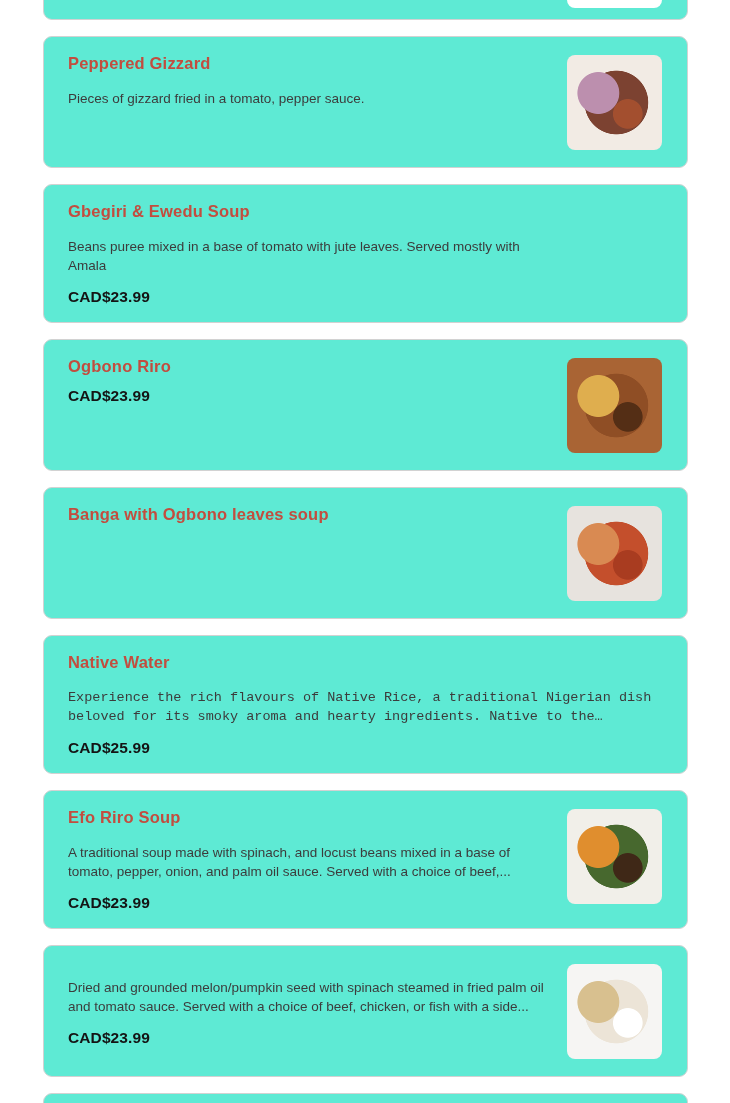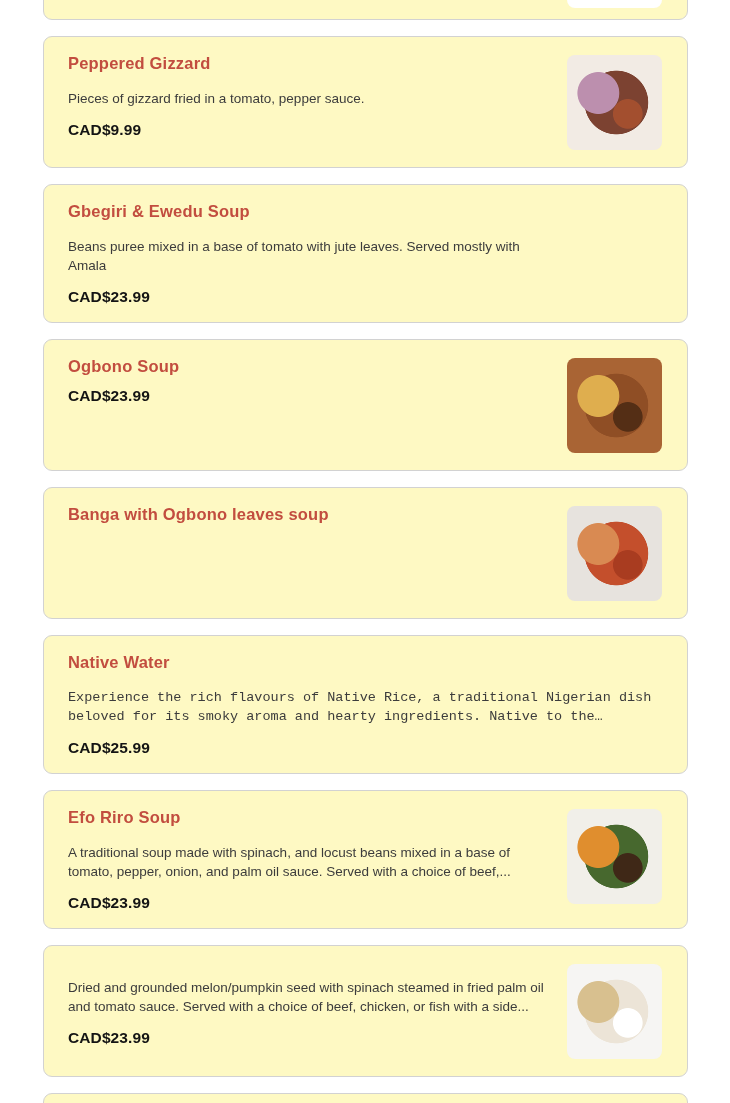--- a/index.html
+++ b/index.html
@@ -17,21 +17,21 @@
   .menu-list {
     display: flex;
     flex-direction: column;
     gap: 16px;
     margin-top: -112px;
     padding: 0 42px 0 43px;
   }
   .card {
     position: relative;
     box-sizing: border-box;
-    background: #fef9c3;
+    background: #5eead4;
     border: 1px solid #d2d2d2;
     border-radius: 9px;
     padding: 16px 25px 16px 24px;
     cursor: pointer;
   }
   .card.has-image { min-height: 132px; }
   .card.partial-top { height: 132px; }
   .card.partial-bottom { height: 132px; }
   .dish-title {
     margin: 0 0 10px 0;
@@ -77,32 +77,31 @@
 
 <div class="menu-list">
 
   <div class="card has-image partial-top">
     <div class="dish-photo" style="background: radial-gradient(circle at 33% 40%, rgb(201, 138, 84) 0px, rgb(201, 138, 84) 24%, transparent 25%), radial-gradient(circle at 64% 62%, rgb(138, 79, 40) 0px, rgb(138, 79, 40) 17%, transparent 18%), radial-gradient(circle at 52% 50%, rgb(177, 112, 62) 0px, rgb(177, 112, 62) 46%, transparent 47%), rgb(255, 255, 255);"></div>
   </div>
 
   <div class="card has-image">
     <h3 class="dish-title">Peppered Gizzard</h3>
     <p class="dish-desc">Pieces of gizzard fried in a tomato, pepper sauce.</p>
-    <div class="dish-price">CAD$9.99</div>
     <div class="dish-photo" style="background: radial-gradient(circle at 33% 40%, rgb(188, 143, 174) 0px, rgb(188, 143, 174) 24%, transparent 25%), radial-gradient(circle at 64% 62%, rgb(163, 79, 47) 0px, rgb(163, 79, 47) 17%, transparent 18%), radial-gradient(circle at 52% 50%, rgb(124, 66, 49) 0px, rgb(124, 66, 49) 46%, transparent 47%), rgb(242, 235, 228);"></div>
   </div>
 
   <div class="card">
     <h3 class="dish-title">Gbegiri &amp; Ewedu Soup</h3>
     <p class="dish-desc">Beans puree mixed in a base of tomato with jute leaves. Served mostly with Amala</p>
     <div class="dish-price">CAD$23.99</div>
   </div>
 
   <div class="card has-image">
-    <h3 class="dish-title">Ogbono Soup</h3>
+    <h3 class="dish-title">Ogbono Riro</h3>
     <div class="dish-price">CAD$23.99</div>
     <div class="dish-photo" style="background: radial-gradient(circle at 33% 40%, rgb(223, 174, 78) 0px, rgb(223, 174, 78) 24%, transparent 25%), radial-gradient(circle at 64% 62%, rgb(84, 46, 21) 0px, rgb(84, 46, 21) 17%, transparent 18%), radial-gradient(circle at 52% 50%, rgb(143, 78, 37) 0px, rgb(143, 78, 37) 46%, transparent 47%), rgb(169, 100, 52);"></div>
   </div>
 
   <div class="card has-image">
     <h3 class="dish-title">Banga with Ogbono leaves soup</h3>
     <div class="dish-photo" style="background: radial-gradient(circle at 33% 40%, rgb(217, 138, 82) 0px, rgb(217, 138, 82) 24%, transparent 25%), radial-gradient(circle at 64% 62%, rgb(169, 60, 32) 0px, rgb(169, 60, 32) 17%, transparent 18%), radial-gradient(circle at 52% 50%, rgb(196, 79, 44) 0px, rgb(196, 79, 44) 46%, transparent 47%), rgb(231, 227, 222);"></div>
   </div>
 
   <div class="card">

